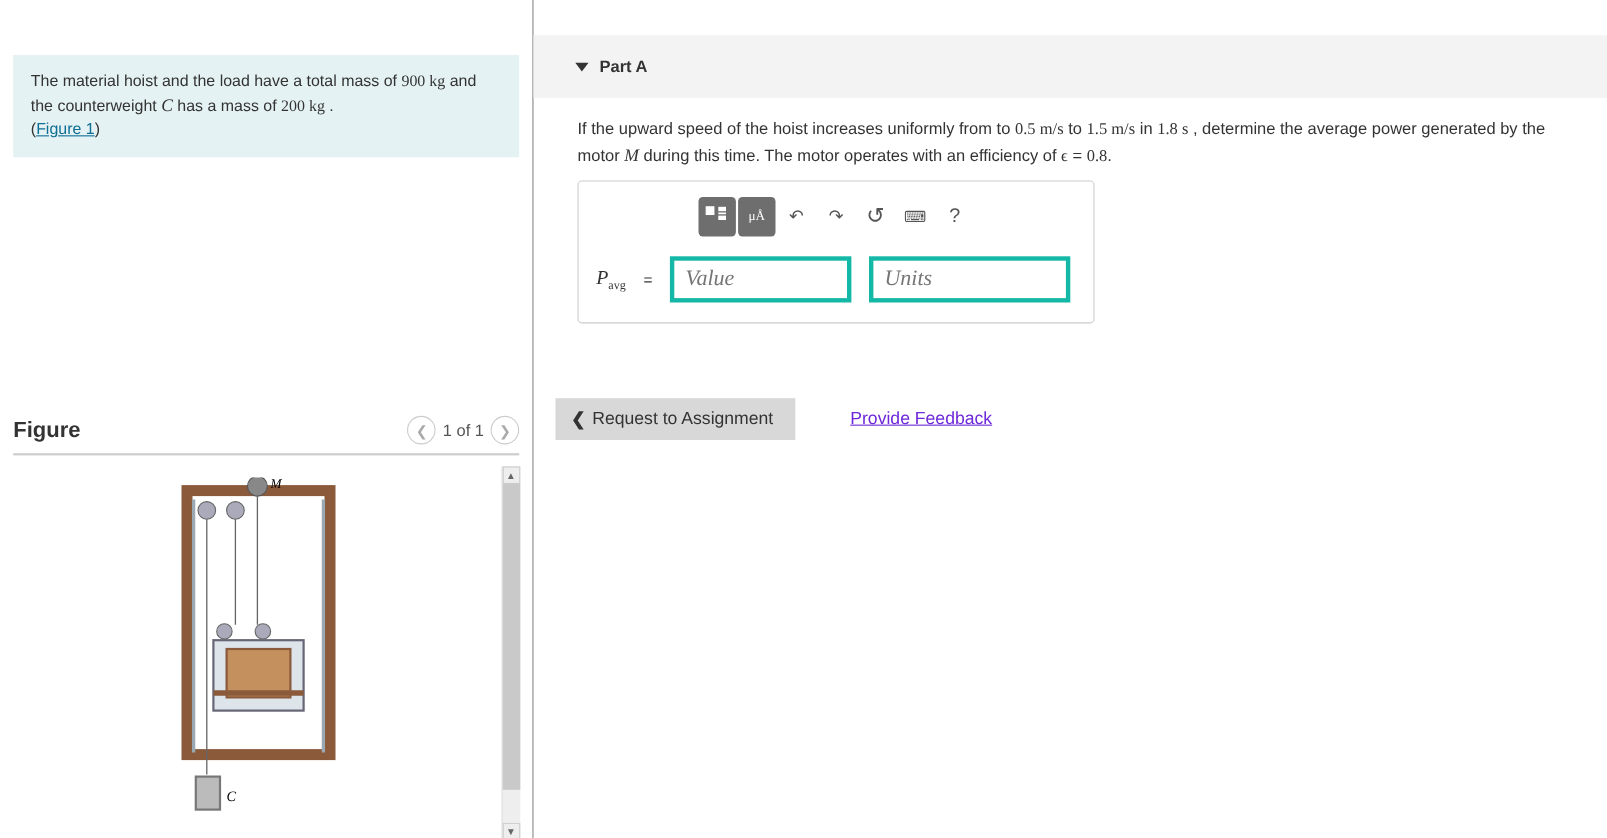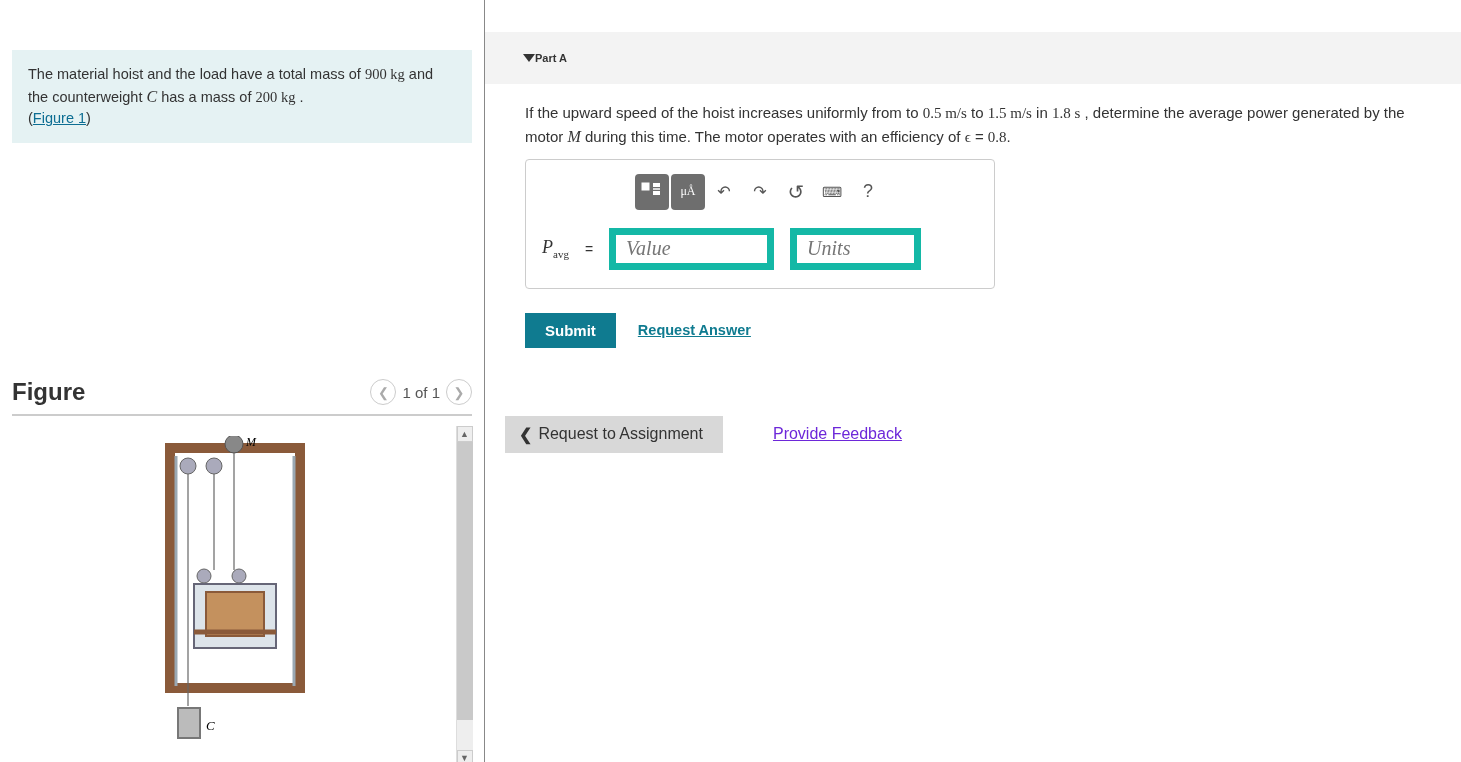--- a/index.html
+++ b/index.html
@@ -30,21 +30,21 @@
   .italic-var { font-style: italic; font-family: "Times New Roman", serif; font-size: 16px; }
   .fig-link { color: #0d6e93; text-decoration: underline; cursor: pointer; }
   .figure-section { margin-top: 235px; }
   .figure-header {
     display: flex;
     align-items: center;
     justify-content: space-between;
     padding-bottom: 8px;
     border-bottom: 2px solid #ccc;
   }
-  .figure-title { font-size: 24px; font-weight: bold; color: #333; }
+  .figure-title { font-size: 20px; font-weight: bold; color: #333; }
   .fig-nav { display: flex; align-items: center; gap: 6px; color: #555; font-size: 15px; }
   .nav-circle {
     width: 26px; height: 26px; border: 1px solid #ccc; border-radius: 50%;
     display: flex; align-items: center; justify-content: center;
     color: #aaa; font-size: 13px; cursor: pointer;
   }
   .figure-body { display: flex; align-items: flex-start; margin-top: 10px; position: relative; height: 340px; }
   .figure-content { flex: 1; display: flex; justify-content: center; padding-top: 10px; }
   .scrollbar-vert {
     width: 16px; background: #f1f1f1; border-left: 1px solid #ddd; height: 100%;
@@ -55,24 +55,24 @@
     font-size: 9px; color: #666; border: 1px solid #ccc;
   }
   .scroll-track { flex: 1; background: #eee; width: 16px; position: relative; }
   .scroll-thumb { position: absolute; top: 0; bottom: 30px; left: 0; right: 0; background: #c9c9c9; }
 
   .right-col { flex: 1; position: relative; }
   .part-header {
     background: #f3f3f3;
     padding: 20px 60px;
     font-weight: bold;
-    font-size: 11px;
+    font-size: 15px;
     display: flex;
     align-items: center;
-    gap: 0;
+    gap: 10px;
     margin-top: 32px;
   }
   .tri-down {
     width: 0; height: 0; border-left: 6px solid transparent; border-right: 6px solid transparent;
     border-top: 8px solid #333; margin-left: -22px;
   }
   .part-body { padding: 18px 40px 18px 40px; }
   .prompt-text { line-height: 1.5; font-size: 15px; margin-bottom: 10px; }
   .serif { font-family: "Times New Roman", serif; }
   .instruction { font-weight: bold; font-size: 14.5px; margin-bottom: 14px; }
@@ -85,25 +85,25 @@
   .toolbar { display: flex; align-items: center; justify-content: center; gap: 2px; margin-bottom: 18px;}
   .tool-btn {
     width: 34px; height: 36px; display: flex; align-items: center; justify-content: center;
     font-size: 16px; cursor: pointer; color: #555;
   }
   .tool-btn.greyed { background: #6e6e6e; border-radius: 4px; color: #fff; }
   .answer-row { display: flex; align-items: center; gap: 16px; }
   .pavg { font-style: italic; font-family: "Times New Roman", serif; font-size: 18px; }
   .pavg sub { font-size: 11px; font-style: normal; }
   .input-box {
-    border: 7px solid #14b8a6; height: 42px; padding: 0 10px; font-size: 20px;
+    border: 4px solid #14b8a6; height: 42px; padding: 0 10px; font-size: 20px;
     font-style: italic; font-family: "Times New Roman", serif; color: #888;
   }
   .value-box { width: 165px; }
-  .units-box { width: 131px; }
+  .units-box { width: 183px; }
   .actions-row { display: flex; align-items: center; gap: 22px; margin-top: 24px; }
   .submit-btn {
     background: #0f7b90; color: #fff; border: none; padding: 9px 20px;
     font-size: 15px; font-weight: bold; cursor: pointer;
   }
   .link-action { color: #0f7b90; text-decoration: underline; font-weight: bold; font-size: 14.5px; cursor: pointer; }
   .bottom-row {
     display: flex; align-items: center; gap: 50px; padding: 0 20px; margin-top: 50px;
   }
   .return-btn {
@@ -228,24 +228,20 @@
       <div class="answer-row">
         <span class="pavg">
           <span>P</span><sub>avg</sub>
         </span>
         <span> = </span>
         <input class="input-box value-box" placeholder="Value" style="">
         <input class="input-box units-box" placeholder="Units" style="">
       </div>
     </div>
 
-    <div class="actions-row">
-      <button class="submit-btn">Submit</button>
-      <span class="link-action">Request Answer</span>
-    </div>
   </div>
 
   <div class="bottom-row">
     <button class="return-btn">
       <span style="font-weight:bold;">❮</span>
       <span>Request to Assignment</span>
     </button>
     <span class="provide-link">Provide Feedback</span>
   </div>
 </div>

